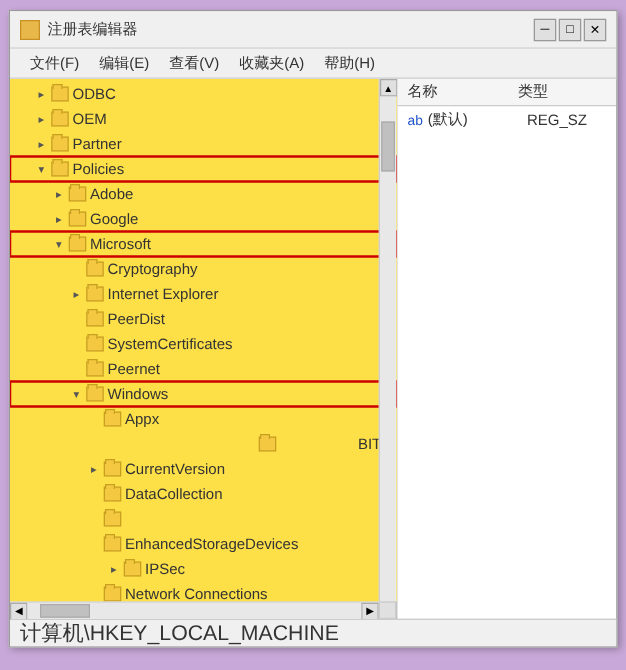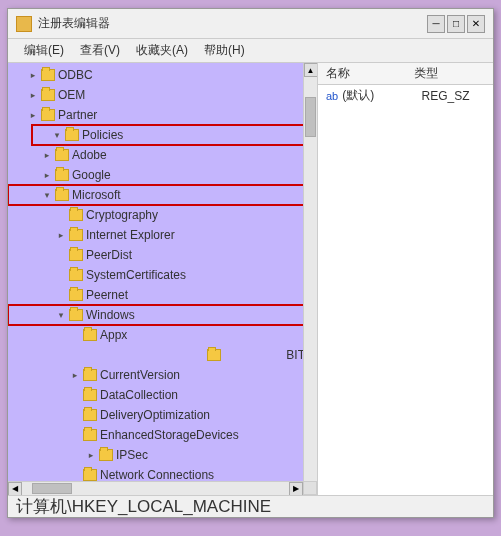--- a/index.html
+++ b/index.html
@@ -74,21 +74,21 @@
     .main-content {
       display: flex;
       flex: 1;
       overflow: hidden;
     }
     .left-panel {
       width: 310px;
       border-right: 1px solid #ccc;
       overflow-y: auto;
       overflow-x: hidden;
-      background: #c4b5fd;
+      background: #fde047;
       position: relative;
     }
     .right-panel {
       flex: 1;
       background: #fff;
       overflow: auto;
     }
     .right-header {
       display: flex;
       border-bottom: 1px solid #ccc;
@@ -261,20 +261,21 @@
     <div class="title-icon"></div>
     <span class="title-text">注册表编辑器</span>
     <div class="title-buttons">
       <div class="title-btn">─</div>
       <div class="title-btn">□</div>
       <div class="title-btn">✕</div>
     </div>
   </div>
 
   <div class="menu-bar">
+    <span class="menu-item">文件(F)</span>
     <span class="menu-item">编辑(E)</span>
     <span class="menu-item">查看(V)</span>
     <span class="menu-item">收藏夹(A)</span>
     <span class="menu-item">帮助(H)</span>
   </div>
 
   <div class="main-content">
 
     <div class="left-panel" style="position:relative;">
       <div id="tree-container" style="padding: 2px 0; position: relative;">
@@ -293,21 +294,21 @@
           <span class="item-label">OEM</span>
         </div>
 
         <div class="tree-item" style="padding-left: 4px;">
           <span class="indent" style="width:14px;"></span>
           <span class="expander collapsed"></span>
           <span class="folder-icon"></span>
           <span class="item-label">Partner</span>
         </div>
 
-        <div class="tree-item" style="padding-left: 4px; outline: 2px solid #cc0000; outline-offset: -1px; margin-left: 24px;">
+        <div class="tree-item" style="padding-left: 4px; outline: 2px solid #cc0000; outline-offset: -1px;">
           <span class="indent" style="width:14px;"></span>
           <span class="expander expanded"></span>
           <span class="folder-icon"></span>
           <span class="item-label">Policies</span>
         </div>
 
         <div class="tree-item" style="padding-left: 4px;">
           <span class="indent" style="width:28px;"></span>
           <span class="expander collapsed"></span>
           <span class="folder-icon"></span>
@@ -395,21 +396,20 @@
           <span class="indent" style="width:56px;"></span>
           <span class="expander leaf"></span>
           <span class="folder-icon"></span>
           <span class="item-label">DataCollection</span>
         </div>
 
         <div class="tree-item" style="padding-left: 4px;">
           <span class="indent" style="width:56px;"></span>
           <span class="expander leaf"></span>
           <span class="folder-icon"></span>
-          <span class="item-label">DeliveryOptimization</span>
         </div>
 
         <div class="tree-item" style="padding-left: 4px;">
           <span class="indent" style="width:56px;"></span>
           <span class="expander leaf"></span>
           <span class="folder-icon"></span>
           <span class="item-label">EnhancedStorageDevices</span>
         </div>
 
         <div class="tree-item" style="padding-left: 20px;">

